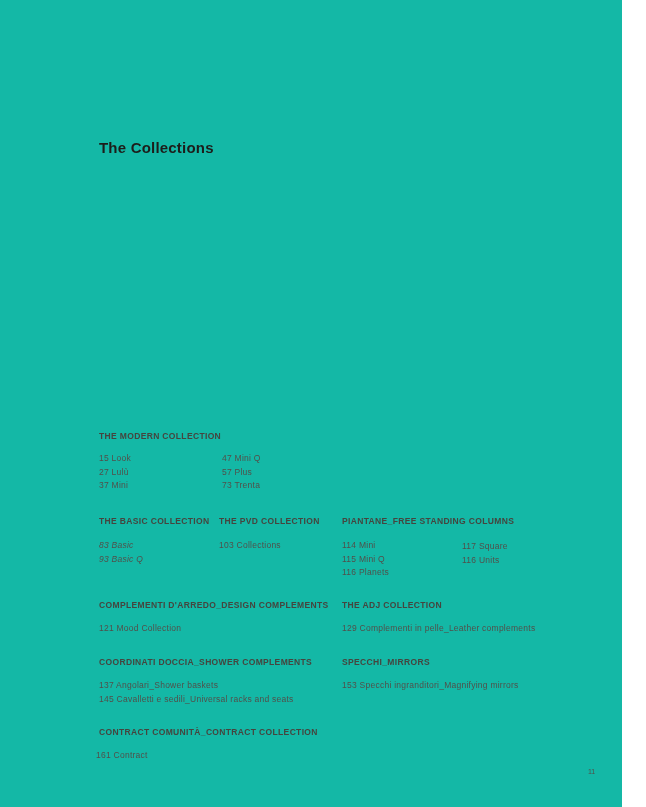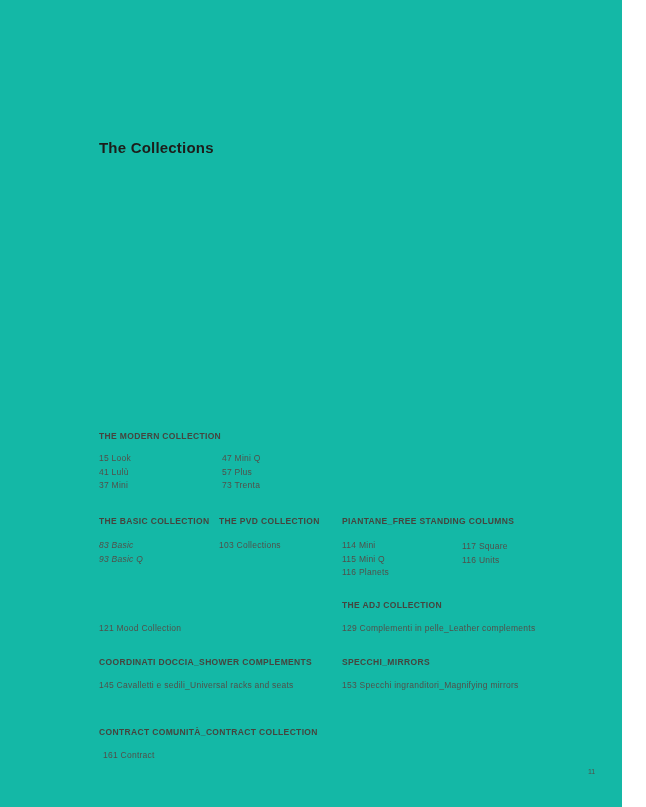--- a/index.html
+++ b/index.html
@@ -45,21 +45,21 @@
 </head>
 <body>
 
 <div class="page">
 
   <div class="abs page-title" style="left:99px; top:139px;">The Collections</div>
 
   <div class="abs sec-heading" style="left:99px; top:431px;">THE MODERN COLLECTION</div>
   <div class="abs toc-col" style="left:99px; top:452px;">
     <div class="toc-entry">15 Look</div>
-    <div class="toc-entry">41 Lulù</div>
+    <div class="toc-entry">27 Lulù</div>
     <div class="toc-entry">37 Mini</div>
   </div>
   <div class="abs toc-col" style="left:222px; top:452px;">
     <div class="toc-entry">47 Mini Q</div>
     <div class="toc-entry">57 Plus</div>
     <div class="toc-entry">73 Trenta</div>
   </div>
 
   <div class="abs sec-heading" style="left:99px; top:516px;">THE BASIC COLLECTION</div>
   <div class="abs sec-heading" style="left:219px; top:516px;">THE PVD COLLECTION</div>
@@ -75,39 +75,41 @@
   <div class="abs toc-col" style="left:342px; top:539px;">
     <div class="toc-entry">114 Mini</div>
     <div class="toc-entry">115 Mini Q</div>
     <div class="toc-entry">116 Planets</div>
   </div>
   <div class="abs toc-col" style="left:462px; top:540px;">
     <div class="toc-entry">117 Square</div>
     <div class="toc-entry">116 Units</div>
   </div>
 
+  <div class="abs sec-heading" style="left:99px; top:600px;">COMPLEMENTI D'ARREDO_DESIGN COMPLEMENTS</div>
   <div class="abs sec-heading" style="left:342px; top:600px;">THE ADJ COLLECTION</div>
 
   <div class="abs toc-col" style="left:99px; top:622px;">
     <div class="toc-entry">121 Mood Collection</div>
   </div>
   <div class="abs toc-col" style="left:342px; top:622px;">
     <div class="toc-entry">129 Complementi in pelle_Leather complements</div>
   </div>
 
   <div class="abs sec-heading" style="left:99px; top:657px;">COORDINATI DOCCIA_SHOWER COMPLEMENTS</div>
   <div class="abs sec-heading" style="left:342px; top:657px;">SPECCHI_MIRRORS</div>
 
   <div class="abs toc-col" style="left:99px; top:679px;">
+    <div class="toc-entry">137 Angolari_Shower baskets</div>
     <div class="toc-entry">145 Cavalletti e sedili_Universal racks and seats</div>
   </div>
   <div class="abs toc-col" style="left:342px; top:679px;">
     <div class="toc-entry">153 Specchi ingranditori_Magnifying mirrors</div>
   </div>
 
   <div class="abs sec-heading" style="left:99px; top:727px;">CONTRACT COMUNITÀ_CONTRACT COLLECTION</div>
-  <div class="abs toc-col" style="left:103px; top:749px;">
+  <div class="abs toc-col" style="left:96px; top:749px;">
     <div class="toc-entry">161 Contract</div>
   </div>
 
   <div class="abs folio" style="left:588px; top:768px;">11</div>
 
 </div>
 
 </body></html>

